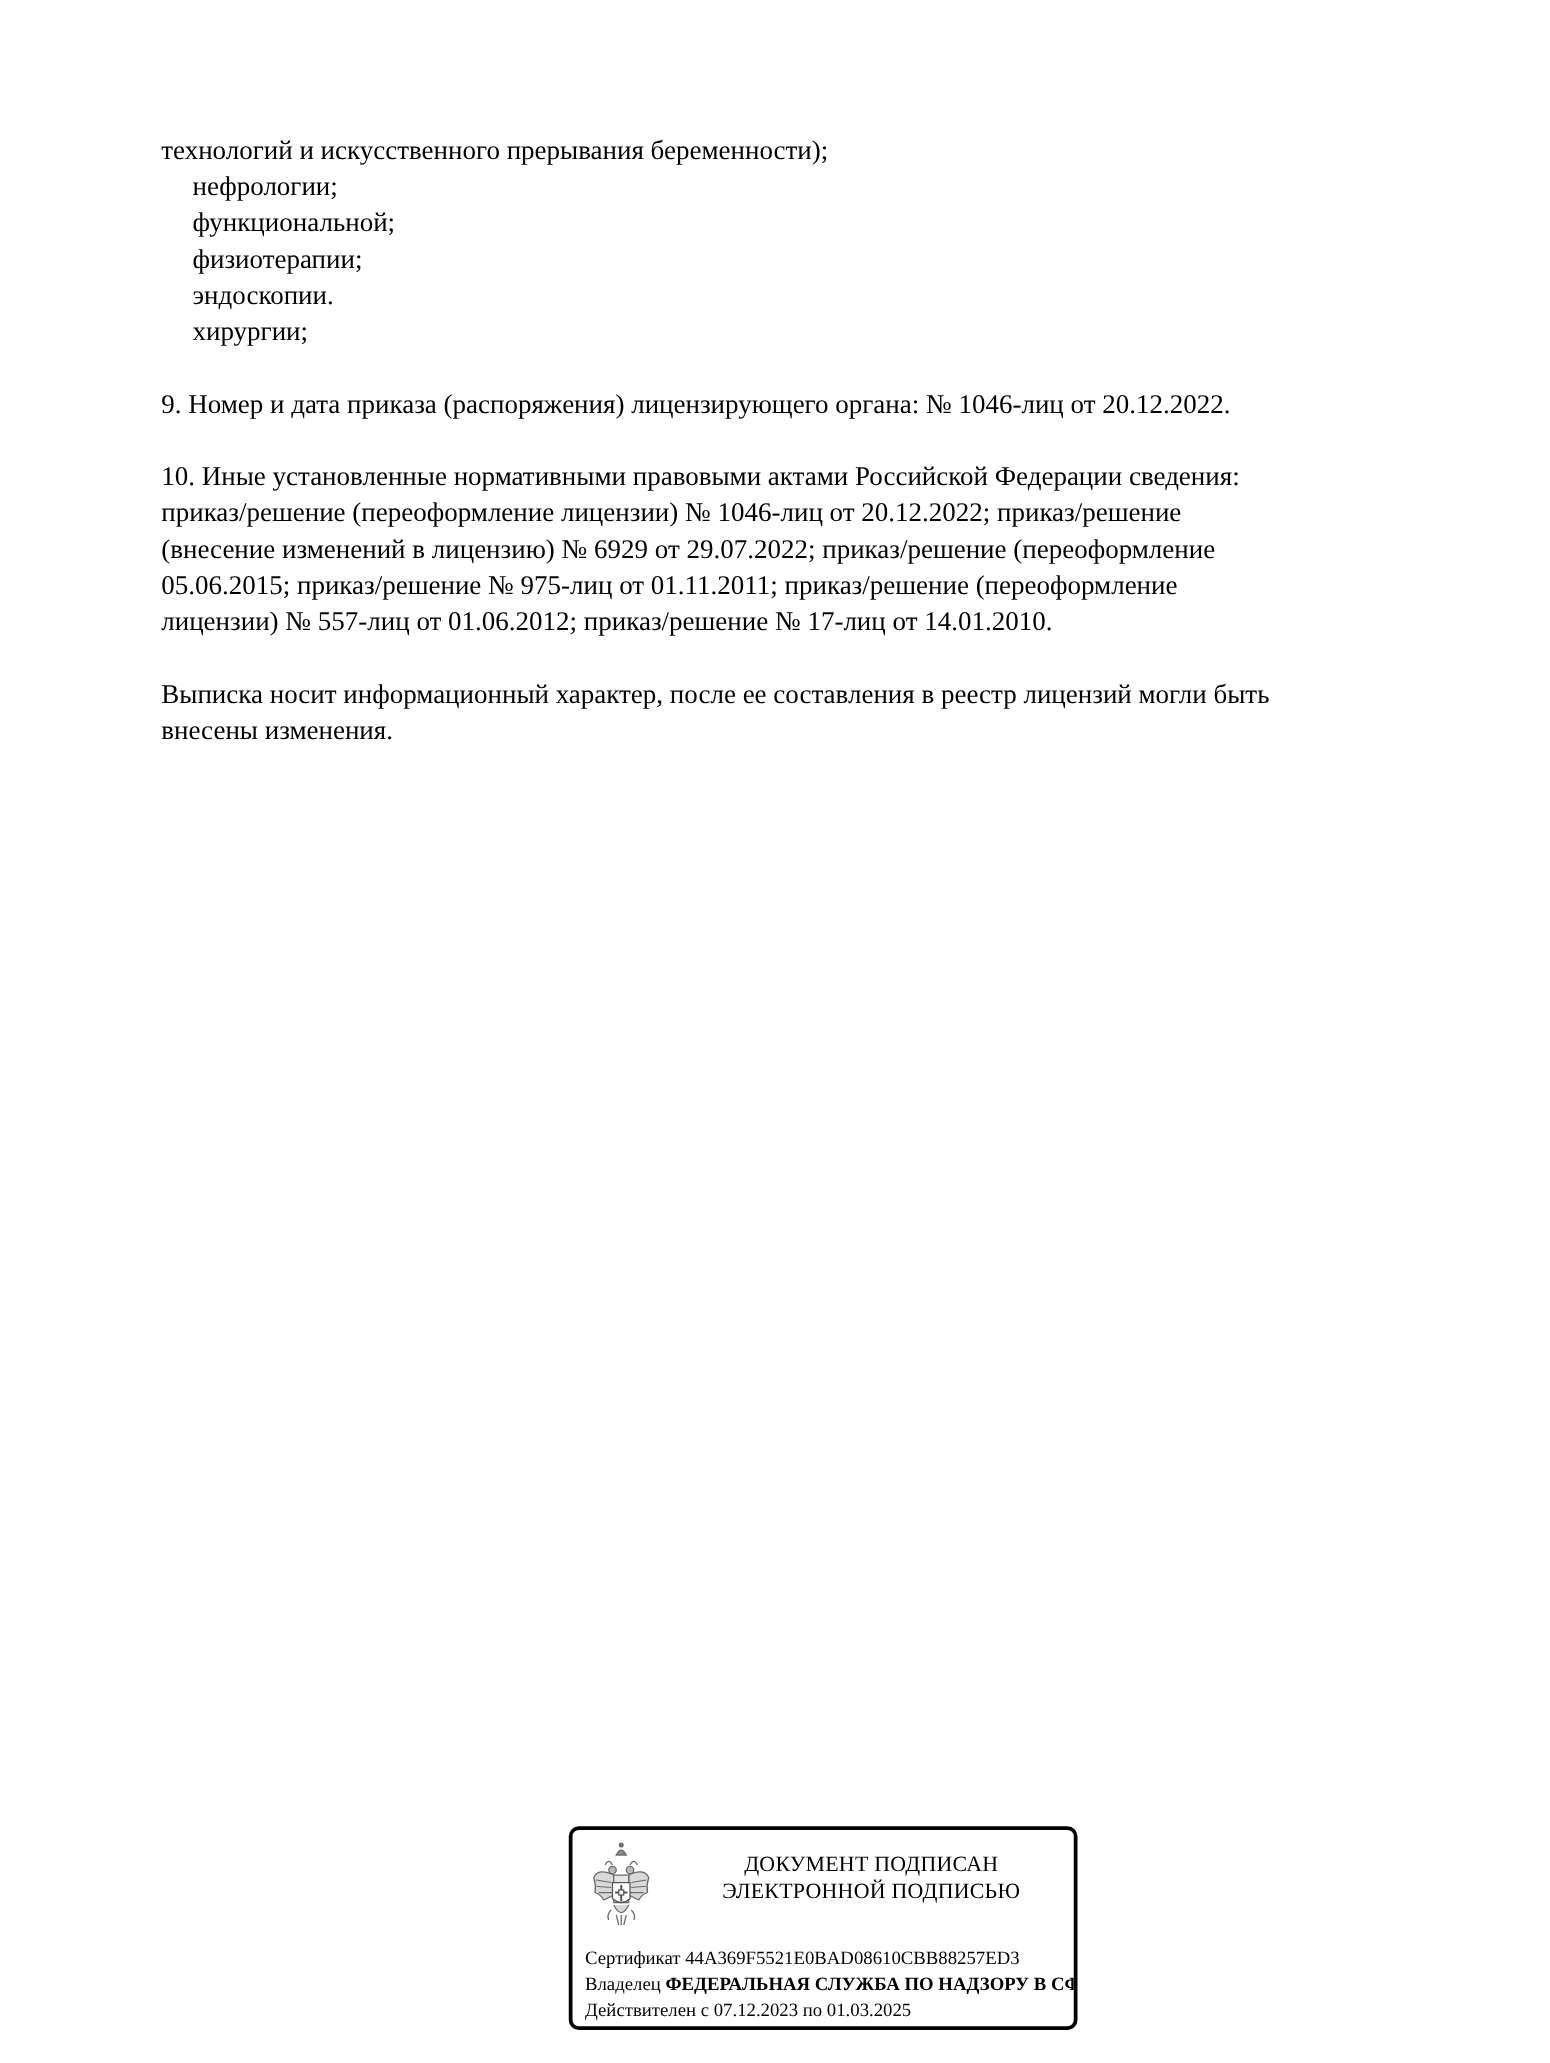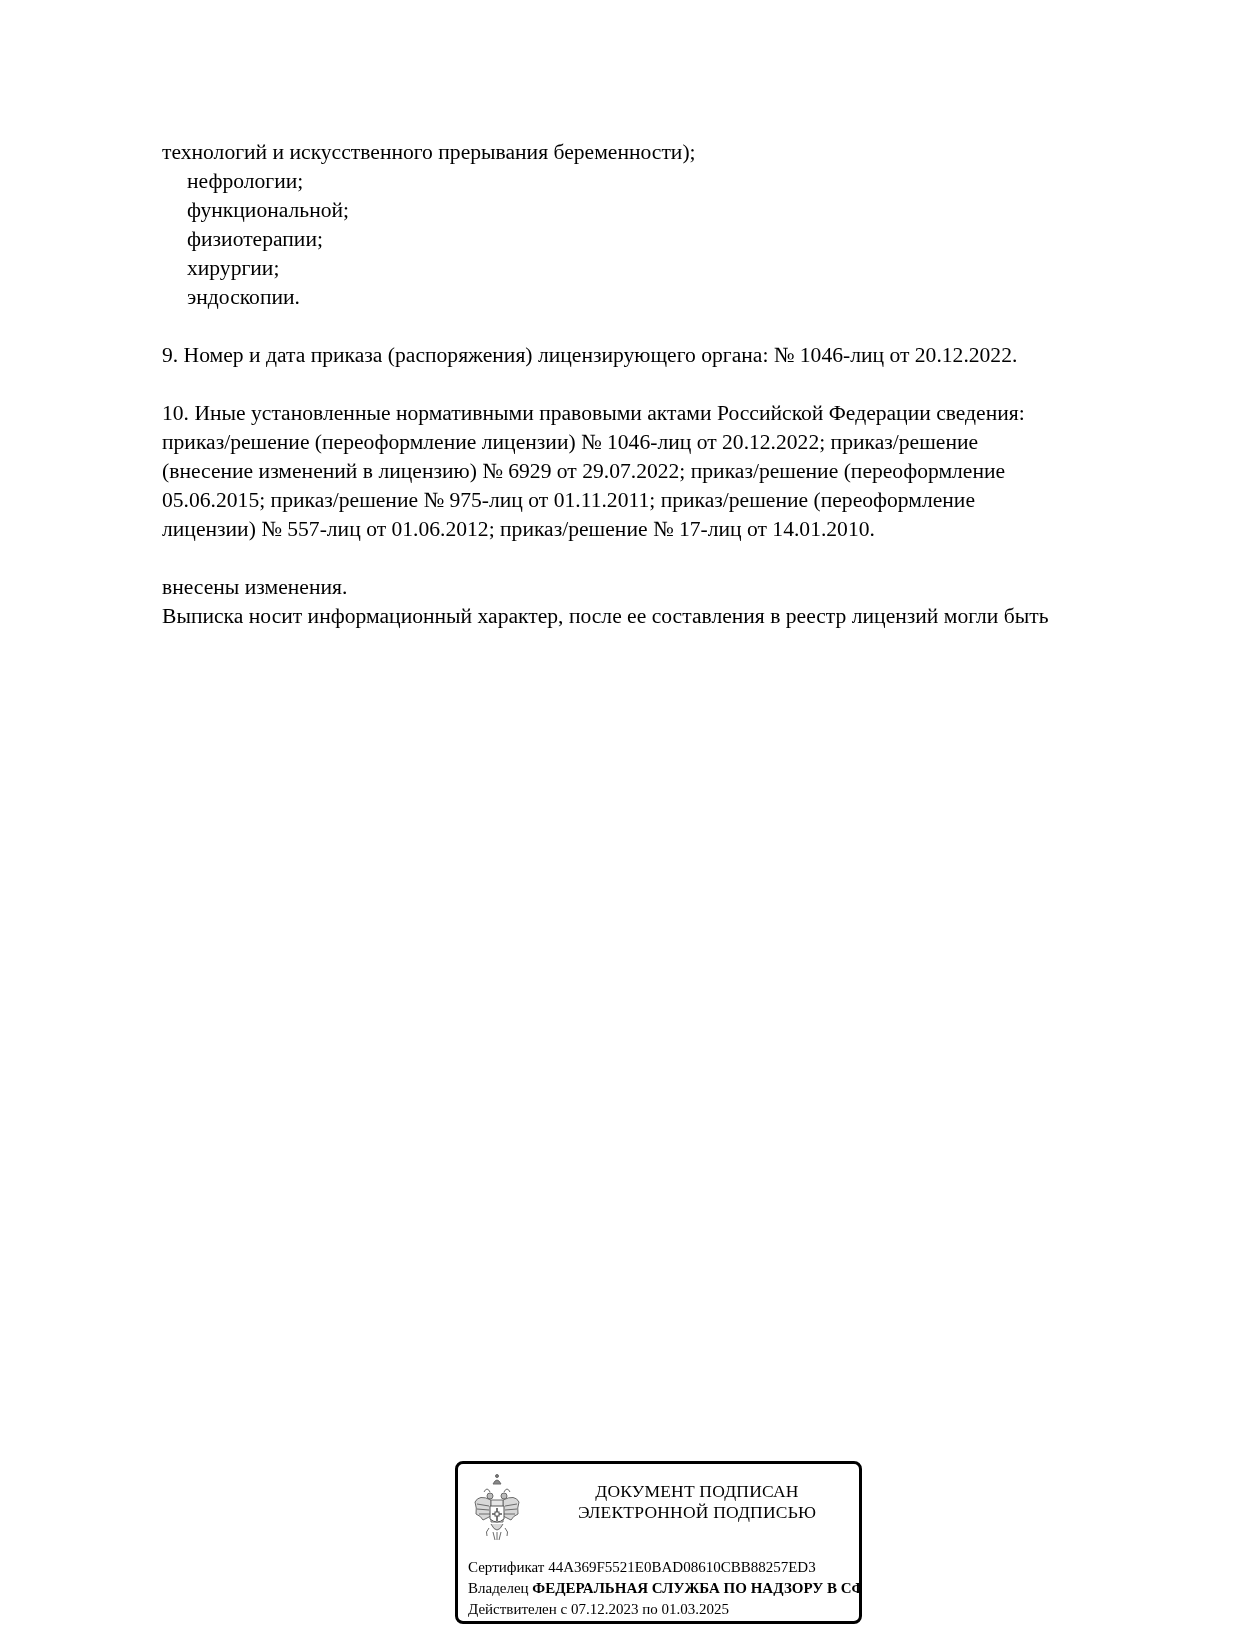--- a/index.html
+++ b/index.html
@@ -10,26 +10,25 @@
     body {
       width: 1240px;
       height: 1650px;
       position: relative;
       overflow: hidden;
       font-family: "Liberation Serif", "DejaVu Serif", serif;
       color: #000000;
     }
     .page-text {
       position: absolute;
-      left: 162px;
+      left: 129px;
       top: 106px;
       width: 1010px;
       font-size: 21.6px;
       line-height: 29px;
-      margin-top: 32px;
     }
     .line { white-space: nowrap; display: block; }
     .indent { padding-left: 25px; }
     .para { margin: 0; }
     .gap { height: 29px; }
 
     .stamp {
       position: absolute;
       left: 455px;
       top: 1461px;
@@ -70,39 +69,39 @@
   </style>
 </head>
 <body>
 
 <div class="page-text">
   <span class="line">технологий и искусственного прерывания беременности);</span>
   <div>
     <span class="line indent">нефрологии;</span>
     <span class="line indent">функциональной;</span>
     <span class="line indent">физиотерапии;</span>
+    <span class="line indent">эндоскопии.</span>
     <span class="line indent">хирургии;</span>
-    <span class="line indent">эндоскопии.</span>
   </div>
   <div class="gap"></div>
   <p class="para">
     <span class="line">9. Номер и дата приказа (распоряжения) лицензирующего органа: № 1046-лиц от 20.12.2022.</span>
   </p>
   <div class="gap"></div>
   <p class="para">
     <span class="line">10. Иные установленные нормативными правовыми актами Российской Федерации сведения:</span>
     <span class="line">приказ/решение (переоформление лицензии) № 1046-лиц от 20.12.2022; приказ/решение</span>
     <span class="line">(внесение изменений в лицензию) № 6929 от 29.07.2022; приказ/решение (переоформление</span>
     <span class="line">05.06.2015; приказ/решение № 975-лиц от 01.11.2011; приказ/решение (переоформление</span>
     <span class="line">лицензии) № 557-лиц от 01.06.2012; приказ/решение № 17-лиц от 14.01.2010.</span>
   </p>
   <div class="gap"></div>
   <p class="para">
+    <span class="line">Выписка носит информационный характер, после ее составления в реестр лицензий могли быть</span>
     <span class="line">внесены изменения.</span>
-    <span class="line">Выписка носит информационный характер, после ее составления в реестр лицензий могли быть</span>
   </p>
 </div>
 
 <div class="stamp">
   <svg class="emblem" viewBox="0 0 48 70">
     <g fill="none" stroke="#6a6a6a" stroke-width="1">
 
       <path d="M20 12 Q24 4 28 12 Z" fill="#888"></path>
       <circle cx="24" cy="4" r="1.5" fill="#777"></circle>
 

